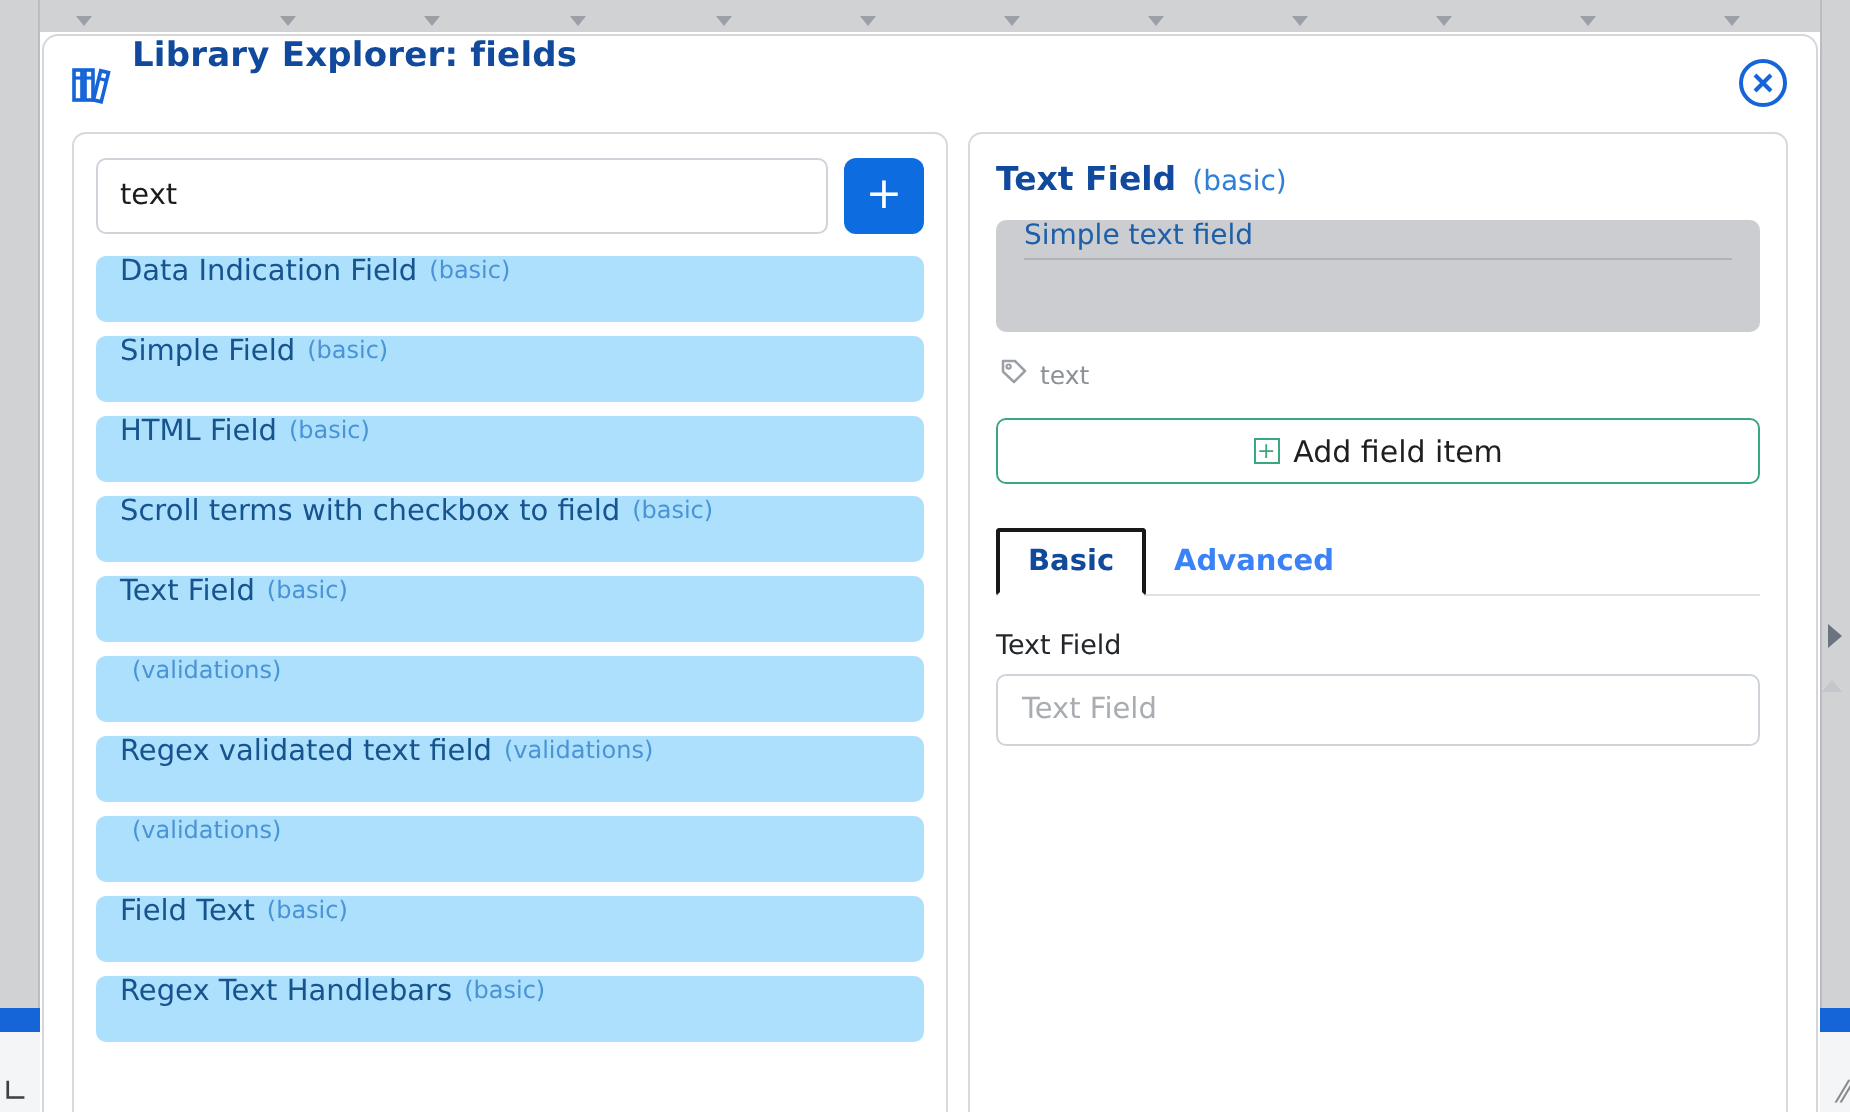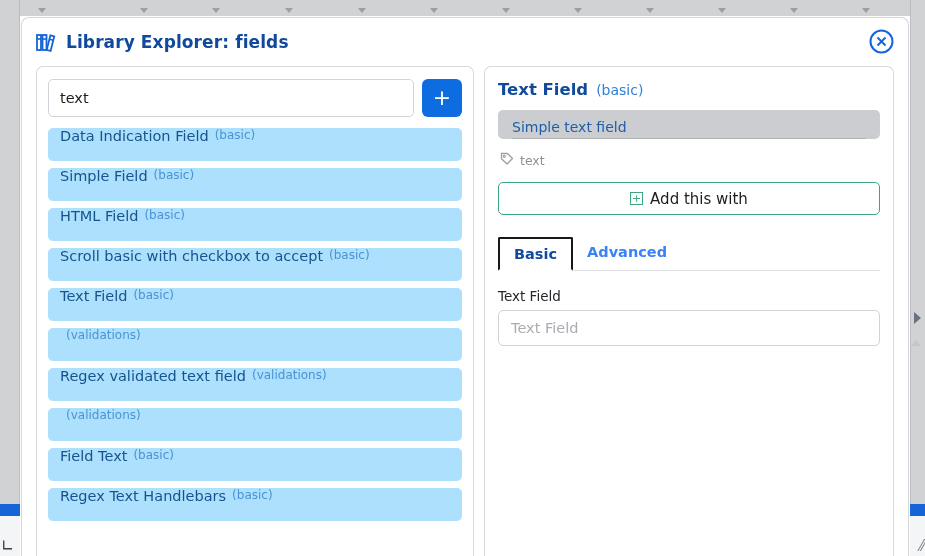--- a/index.html
+++ b/index.html
@@ -90,21 +90,20 @@
     width: 888px; height: 556px;
     background: #ffffff;
     border: 1px solid #d4d6d9;
     border-radius: 8px;
     border-bottom: none;
   }
   .modal-header {
     position: relative;
     height: 48px;
     display: flex;
-    align-items: center;
     padding: 0 14px;
   }
   .lib-icon { margin-right: 9px; display: flex; align-items: center; }
   .modal-title {
     font-size: 17px;
     font-weight: bold;
     color: #114a9c;
     letter-spacing: .1px;
   }
   .close-btn {
@@ -208,24 +207,24 @@
     color: #114a9c;
   }
   .detail-cat {
     font-size: 14px;
     color: #2e80d8;
     margin-left: 8px;
   }
   .preview-box {
     background: #cbcdd0;
     border-radius: 5px;
-    height: 29px;
+    height: 56px;
     padding: 0 14px;
     display: flex;
-    align-items: flex-end;
+    align-items: flex-start;
   }
   .preview-inner { width: 100%; }
   .preview-label {
     font-size: 14px;
     color: #1d5fa8;
     padding-bottom: 3px;
   }
   .preview-underline {
     border-bottom: 1px solid #b0b3b6;
     width: 100%;
@@ -259,21 +258,21 @@
     width: 13px; height: 13px;
     border: 1px solid #3aa77f;
     display: flex; align-items: center; justify-content: center;
     color: #3aa77f;
     font-size: 11px; line-height: 1;
   }
 
   
   .tabs {
     display: flex;
-    align-items: flex-start;
+    align-items: center;
     margin-top: 21px;
     border-bottom: 1px solid #dfe1e4;
   }
   .tab {
     padding: 7px 14px;
     font-size: 14.5px;
     cursor: pointer;
     color: #3b82f6;
     font-weight: bold;
     background: transparent;
@@ -382,21 +381,21 @@
           </div>
           <div class="result-item">
             <span class="result-name">Simple Field</span>
             <span class="result-cat">(basic)</span>
           </div>
           <div class="result-item">
             <span class="result-name">HTML Field</span>
             <span class="result-cat">(basic)</span>
           </div>
           <div class="result-item">
-            <span class="result-name">Scroll basic with checkbox to accept</span>
+            <span class="result-name">Scroll terms with checkbox to field</span>
             <span class="result-cat">(basic)</span>
           </div>
           <div class="result-item">
             <span class="result-name">Text Field</span>
             <span class="result-cat">(basic)</span>
           </div>
           <div class="result-item">
             <span class="result-cat">(validations)</span>
           </div>
           <div class="result-item">
@@ -436,21 +435,21 @@
             <svg width="14" height="14" viewBox="0 0 14 14">
               <path d="M1.5 1.5 H7.5 L12.5 6.5 L7 12 L1.5 6.8 Z" fill="none" stroke="#9aa0a6" stroke-width="1.3" stroke-linejoin="round"></path>
               <circle cx="4.3" cy="4.3" r="1.05" fill="none" stroke="#9aa0a6" stroke-width="1.1"></circle>
             </svg>
           </span>
           <span class="tag-label">text</span>
         </div>
 
         <button class="add-item-btn">
           <span class="plus-sq">+</span>
-          <span>Add this with</span>
+          <span>Add field item</span>
         </button>
 
         <div class="tabs">
           <div class="tab active">Basic</div>
           <div class="tab">Advanced</div>
         </div>
 
         <div class="form-area">
           <div class="field-label">Text Field</div>
           <input class="field-input" type="text" placeholder="Text Field" style="">

